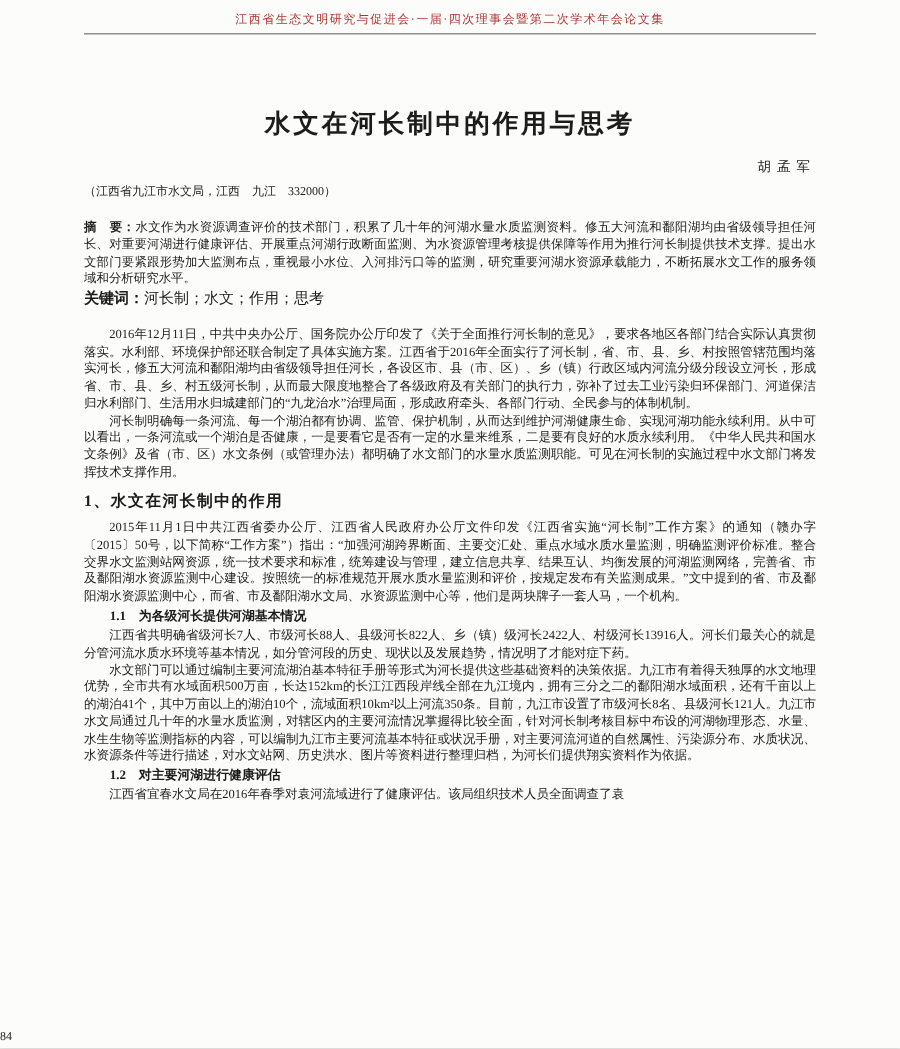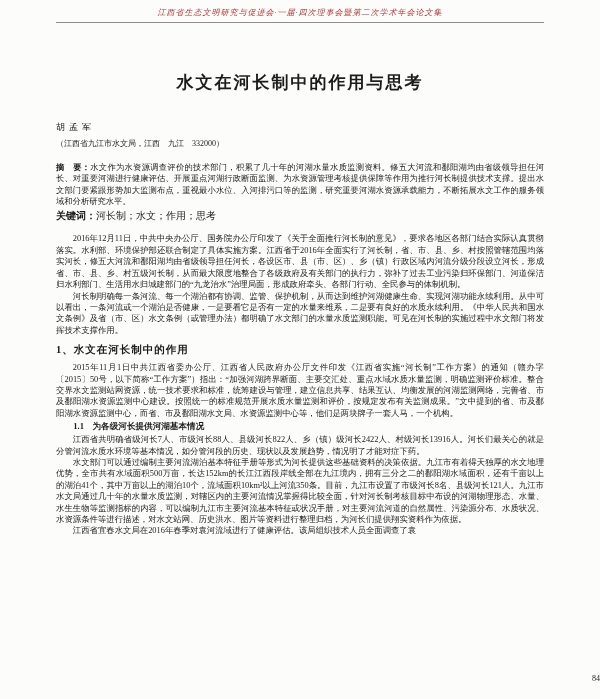--- a/index.html
+++ b/index.html
@@ -16,33 +16,32 @@
     box-shadow: 0 0 4px rgba(0,0,0,.25);
   }
   .conf-header {
     text-align: center;
     color: #b23430;
     font-size: 8px;
     letter-spacing: 1px;
     padding-bottom: 4px;
     border-bottom: 1px solid #8f8f8f;
     white-space: nowrap;
-    font-style: italic;
   }
   .title {
     text-align: center;
     font-size: 17px;
     font-weight: bold;
     margin-top: 48px;
     letter-spacing: 2px;
   }
   .author {
-    text-align: left;
+    text-align: right;
     font-size: 9px;
-    margin-top: 27px;
+    margin-top: 11px;
     letter-spacing: 4px;
   }
   .affiliation {
     font-size: 8px;
     margin-top: 4px;
     color: #222;
   }
   .abstract {
     margin-top: 13px;
     font-size: 8.3px;
@@ -69,24 +68,24 @@
     letter-spacing: 1px;
   }
   h3.subsection-heading {
     font-size: 8.6px;
     font-weight: bold;
     margin: 2px 0 1px 0;
     text-indent: 2em;
   }
   .page-number {
     position: absolute;
-    bottom: 16px;
+    bottom: 4px;
     left: 0;
     width: 100%;
-    text-align: right;
+    text-align: left;
     font-size: 8px;
     color: #222;
   }
 </style>
 </head>
 <body>
 
 <div class="page">
 
   <div class="conf-header">江西省生态文明研究与促进会·一届·四次理事会暨第二次学术年会论文集</div>
@@ -110,20 +109,21 @@
     <h2 class="section-heading">1、水文在河长制中的作用</h2>
 
     <p>2015年11月1日中共江西省委办公厅、江西省人民政府办公厅文件印发《江西省实施“河长制”工作方案》的通知（赣办字〔2015〕50号，以下简称“工作方案”）指出：“加强河湖跨界断面、主要交汇处、重点水域水质水量监测，明确监测评价标准。整合交界水文监测站网资源，统一技术要求和标准，统筹建设与管理，建立信息共享、结果互认、均衡发展的河湖监测网络，完善省、市及鄱阳湖水资源监测中心建设。按照统一的标准规范开展水质水量监测和评价，按规定发布有关监测成果。”文中提到的省、市及鄱阳湖水资源监测中心，而省、市及鄱阳湖水文局、水资源监测中心等，他们是两块牌子一套人马，一个机构。</p>
 
     <h3 class="subsection-heading">1.1　为各级河长提供河湖基本情况</h3>
 
     <p>江西省共明确省级河长7人、市级河长88人、县级河长822人、乡（镇）级河长2422人、村级河长13916人。河长们最关心的就是分管河流水质水环境等基本情况，如分管河段的历史、现状以及发展趋势，情况明了才能对症下药。</p>
 
     <p>水文部门可以通过编制主要河流湖泊基本特征手册等形式为河长提供这些基础资料的决策依据。九江市有着得天独厚的水文地理优势，全市共有水域面积500万亩，长达152km的长江江西段岸线全部在九江境内，拥有三分之二的鄱阳湖水域面积，还有千亩以上的湖泊41个，其中万亩以上的湖泊10个，流域面积10km²以上河流350条。目前，九江市设置了市级河长8名、县级河长121人。九江市水文局通过几十年的水量水质监测，对辖区内的主要河流情况掌握得比较全面，针对河长制考核目标中布设的河湖物理形态、水量、水生生物等监测指标的内容，可以编制九江市主要河流基本特征或状况手册，对主要河流河道的自然属性、污染源分布、水质状况、水资源条件等进行描述，对水文站网、历史洪水、图片等资料进行整理归档，为河长们提供翔实资料作为依据。</p>
 
+    <h3 class="subsection-heading">1.2　对主要河湖进行健康评估</h3>
 
 
     <p>江西省宜春水文局在2016年春季对袁河流域进行了健康评估。该局组织技术人员全面调查了袁</p>
 
   </div>
 
   <div class="page-number">84</div>
 
 </div>
 

